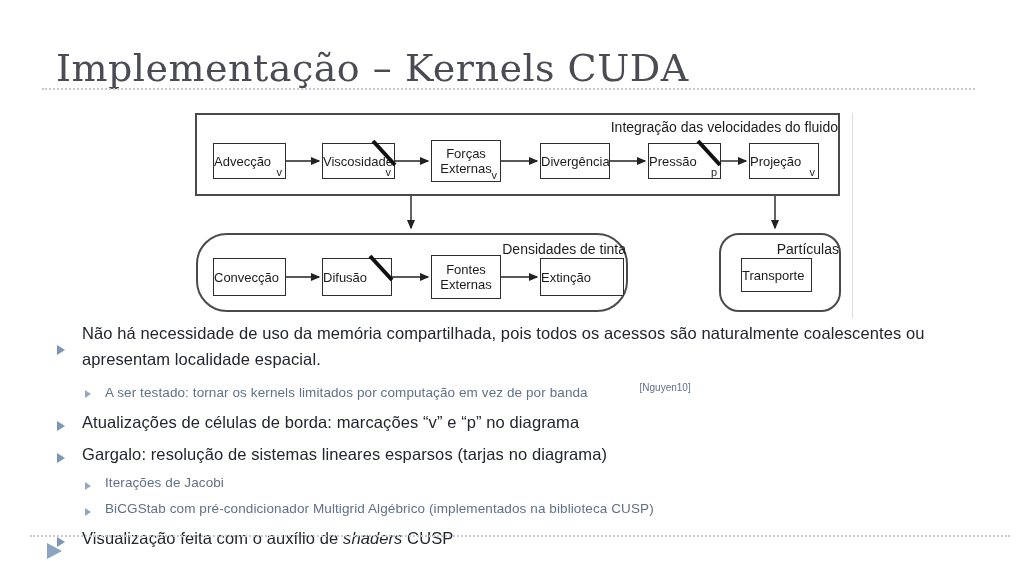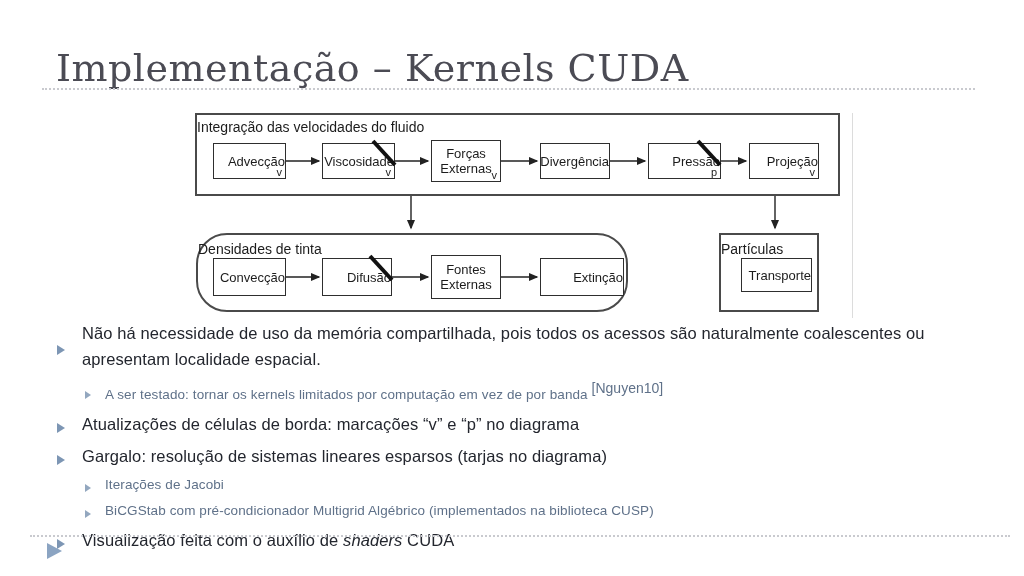--- a/index.html
+++ b/index.html
@@ -16,44 +16,44 @@
   }
   .title-rule{
     position:absolute;left:42px;top:88px;width:933px;height:0;
     border-top:2px dotted #c9cacf;
   }
   
   .diagram{position:absolute;left:195px;top:113px;width:660px;height:207px;font-size:13px;color:#1c1c1c;}
   .dg-container{position:absolute;border:2px solid #4a4a4a;background:#fff;box-sizing:border-box;}
   .dg-container.c1{left:0;top:0;width:645px;height:83px;}
   .dg-container.c2{left:1px;top:120px;width:432px;height:79px;border-radius:31px;}
-  .dg-container.c3{left:524px;top:120px;width:100px;height:79px;}
-  .dg-title{position:absolute;left:0;right:0;text-align:left;font-size:14px;color:#1c1c1c;}
+  .dg-container.c3{left:524px;top:120px;width:122px;height:79px;border-radius:20px;}
+  .dg-title{position:absolute;left:0;right:0;text-align:right;font-size:14px;color:#1c1c1c;}
   .c1 .dg-title{top:4px;}
   .c2 .dg-title,.c3 .dg-title{top:6px;}
   .dg-node{
     position:absolute;border:1.3px solid #2e2e2e;background:#fff;box-sizing:border-box;
-    display:flex;align-items:center;justify-content:flex-end;text-align:center;
+    display:flex;align-items:center;justify-content:flex-start;text-align:center;
     font-size:13px;line-height:15px;color:#1c1c1c;
   }
   .dg-sub{position:absolute;right:3px;bottom:0px;font-size:11px;line-height:11px;}
   .dg-svg{position:absolute;left:0;top:0;pointer-events:none;}
   .img-edge{position:absolute;left:657px;top:0;width:1px;height:205px;background:#dcdcdc;}
   
   .bullets{position:absolute;left:57px;top:320px;width:905px;}
   .b-row{display:flex;align-items:center;}
   .b-row.lvl1{margin-top:6px;}
   .b-row.lvl2{margin-top:6px;padding-left:28px;}
   .b-marker{flex:0 0 auto;width:0;height:0;margin-top:8px;margin-right:17px;
     border-left:8px solid #7d96b4;border-top:5px solid transparent;border-bottom:5px solid transparent;}
   .lvl2 .b-marker{margin-top:6px;margin-right:14px;border-left-width:6px;
     border-top-width:4px;border-bottom-width:4px;border-left-color:#93a7bf;}
   .b-text{font-size:16.5px;line-height:26px;color:#23262e;letter-spacing:.1px;}
   .lvl2 .b-text{font-size:13.5px;line-height:20px;color:#5f7189;}
-  .b-ref{font-size:14px;vertical-align:6px;letter-spacing:0;}
+  .b-ref{font-size:10px;vertical-align:6px;letter-spacing:0;margin-left:48px;}
   .b-gap-sm{margin-top:4px;}
   .b-gap-md{margin-top:8px;}
   .b-italic{font-style:italic;}
   
   .bottom-rule{position:absolute;left:30px;top:535px;width:980px;height:0;border-top:2px dotted #c9cacf;}
   .nav-arrow{position:absolute;left:47px;top:543px;width:0;height:0;cursor:pointer;
     border-left:15px solid #8ba4c2;border-top:8px solid transparent;border-bottom:8px solid transparent;}
 </style>
 </head>
 <body>
@@ -170,21 +170,21 @@
       <span class="b-text">Iterações de Jacobi</span>
     </div>
 
     <div class="b-row lvl2">
       <span class="b-marker"></span>
       <span class="b-text">BiCGStab com pré-condicionador Multigrid Algébrico (implementados na biblioteca CUSP)</span>
     </div>
 
     <div class="b-row lvl1 b-gap-sm">
       <span class="b-marker"></span>
-      <span class="b-text"><span>Visualização feita com o auxílio de </span><span class="b-italic">shaders</span><span> CUDA</span></span>
+      <span class="b-text"><span>Visualização feita com o auxílio de </span><span class="b-italic">shaders</span><span> CUSP</span></span>
     </div>
 
   </div>
 
   <div class="bottom-rule"></div>
   <div class="nav-arrow"></div>
 
 </div>
 
 </body></html>

